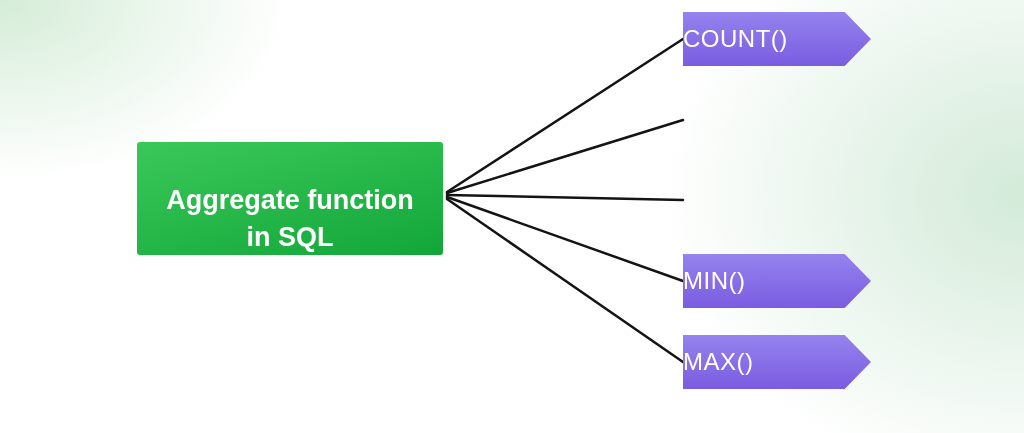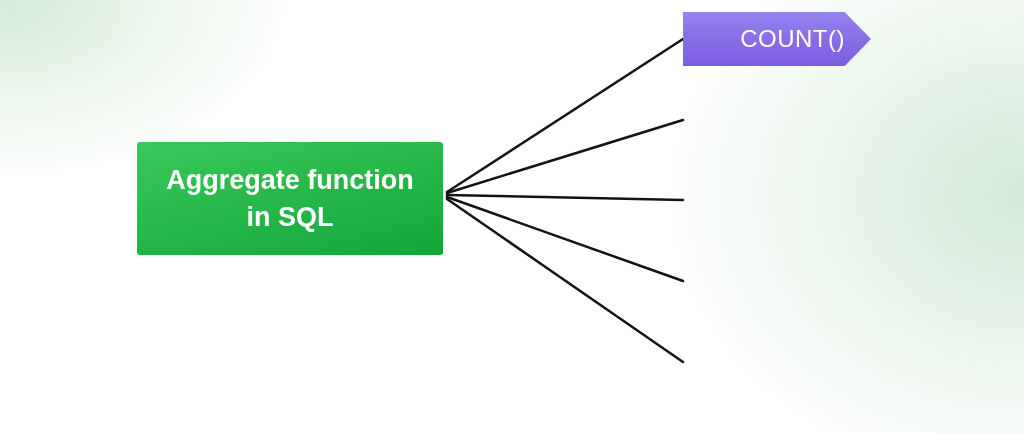--- a/index.html
+++ b/index.html
@@ -34,21 +34,21 @@
     stroke-linecap: round;
   }
 
   .root-node {
     position: absolute;
     left: 137px;
     top: 142px;
     width: 306px;
     height: 113px;
     display: flex;
-    align-items: center;
+    align-items: flex-end;
     justify-content: center;
     text-align: center;
     background: linear-gradient(165deg, var(--root-start, #3bc85a) 0%, var(--root-end, #12a639) 100%);
     border-radius: 3px;
   }
 
   .root-node span {
     color: var(--text, #ffffff);
     font-size: 27px;
     font-weight: 700;
@@ -56,21 +56,21 @@
     padding: 0 28px;
   }
 
   .arrow-node {
     position: absolute;
     left: 683px;
     width: 188px;
     height: 54px;
     display: flex;
     align-items: center;
-    justify-content: flex-end;
+    justify-content: flex-start;
     padding-right: 26px;
     background: linear-gradient(180deg, var(--node-start, #9583ee) 0%, var(--node-end, #7a5ce1) 100%);
     clip-path: polygon(0 0, 86% 0, 100% 50%, 86% 100%, 0 100%);
   }
 
   .arrow-node span {
     color: var(--text, #ffffff);
     font-size: 24px;
     font-weight: 500;
     letter-spacing: 0.5px;
@@ -92,15 +92,21 @@
   <div class="root-node">
     <span>Aggregate function in SQL</span>
   </div>
 
   <div class="arrow-node" style="top:12px">
     <span>COUNT()</span>
   </div>
 
 
 
+  <div class="arrow-node" style="top:254px">
+    <span>MIN()</span>
+  </div>
 
+  <div class="arrow-node" style="top:335px">
+    <span>MAX()</span>
+  </div>
 
 </div>
 
 </body></html>

